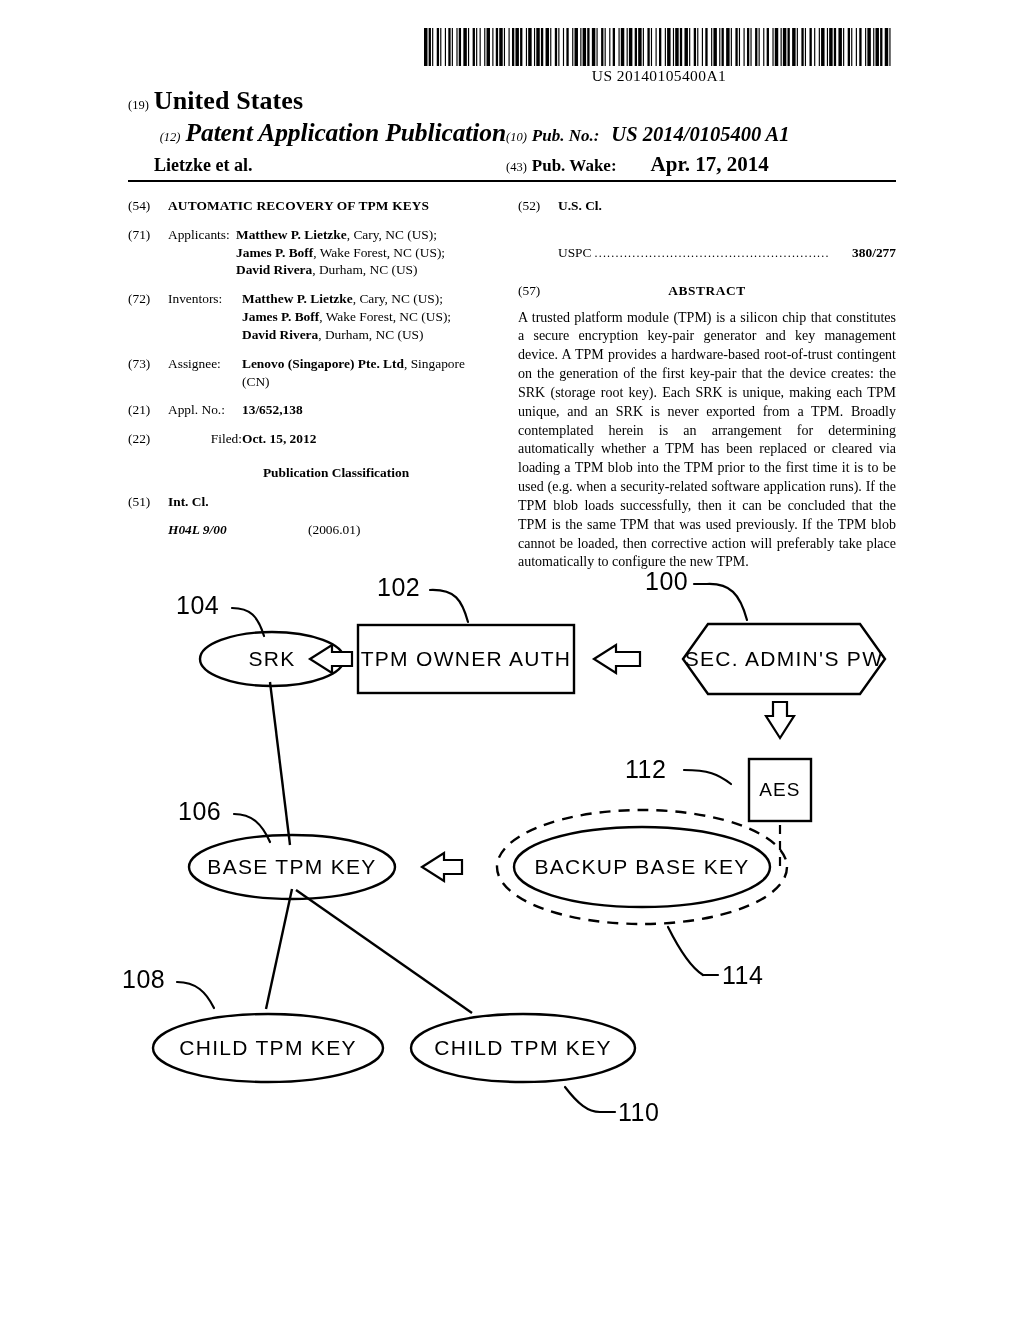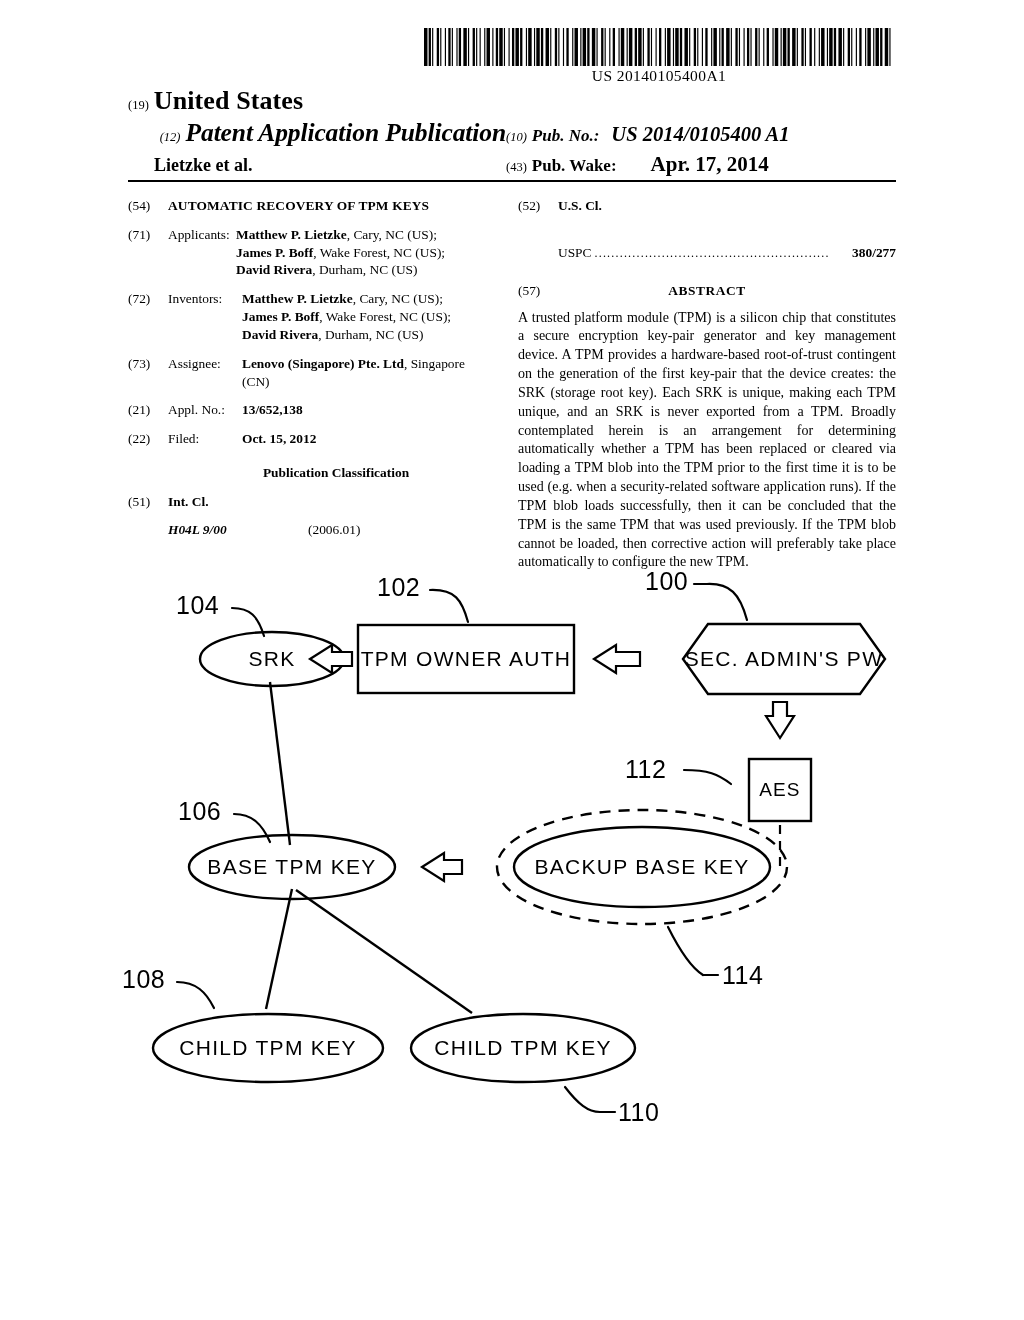--- a/index.html
+++ b/index.html
@@ -159,21 +159,21 @@
   }
   .fld-label {
     flex: 0 0 auto;
     font-family: "Liberation Serif", serif;
     white-space: nowrap;
   }
   .fld-label.w-applicants { width: 68px; }
   .fld-label.w-inventors  { width: 74px; }
   .fld-label.w-assignee   { width: 74px; }
   .fld-label.w-applno     { width: 74px; }
-  .fld-label.w-filed      { width: 74px; }
+  .fld-label.w-filed      { width: 74px; text-align: right; }
   .fld-body {
     flex: 1 1 auto;
     font-family: "Liberation Serif", serif;
   }
   .t-title {
     font-weight: bold;
     letter-spacing: 0.15px;
   }
   .nm { font-weight: bold; }
   .b  { font-weight: bold; }

